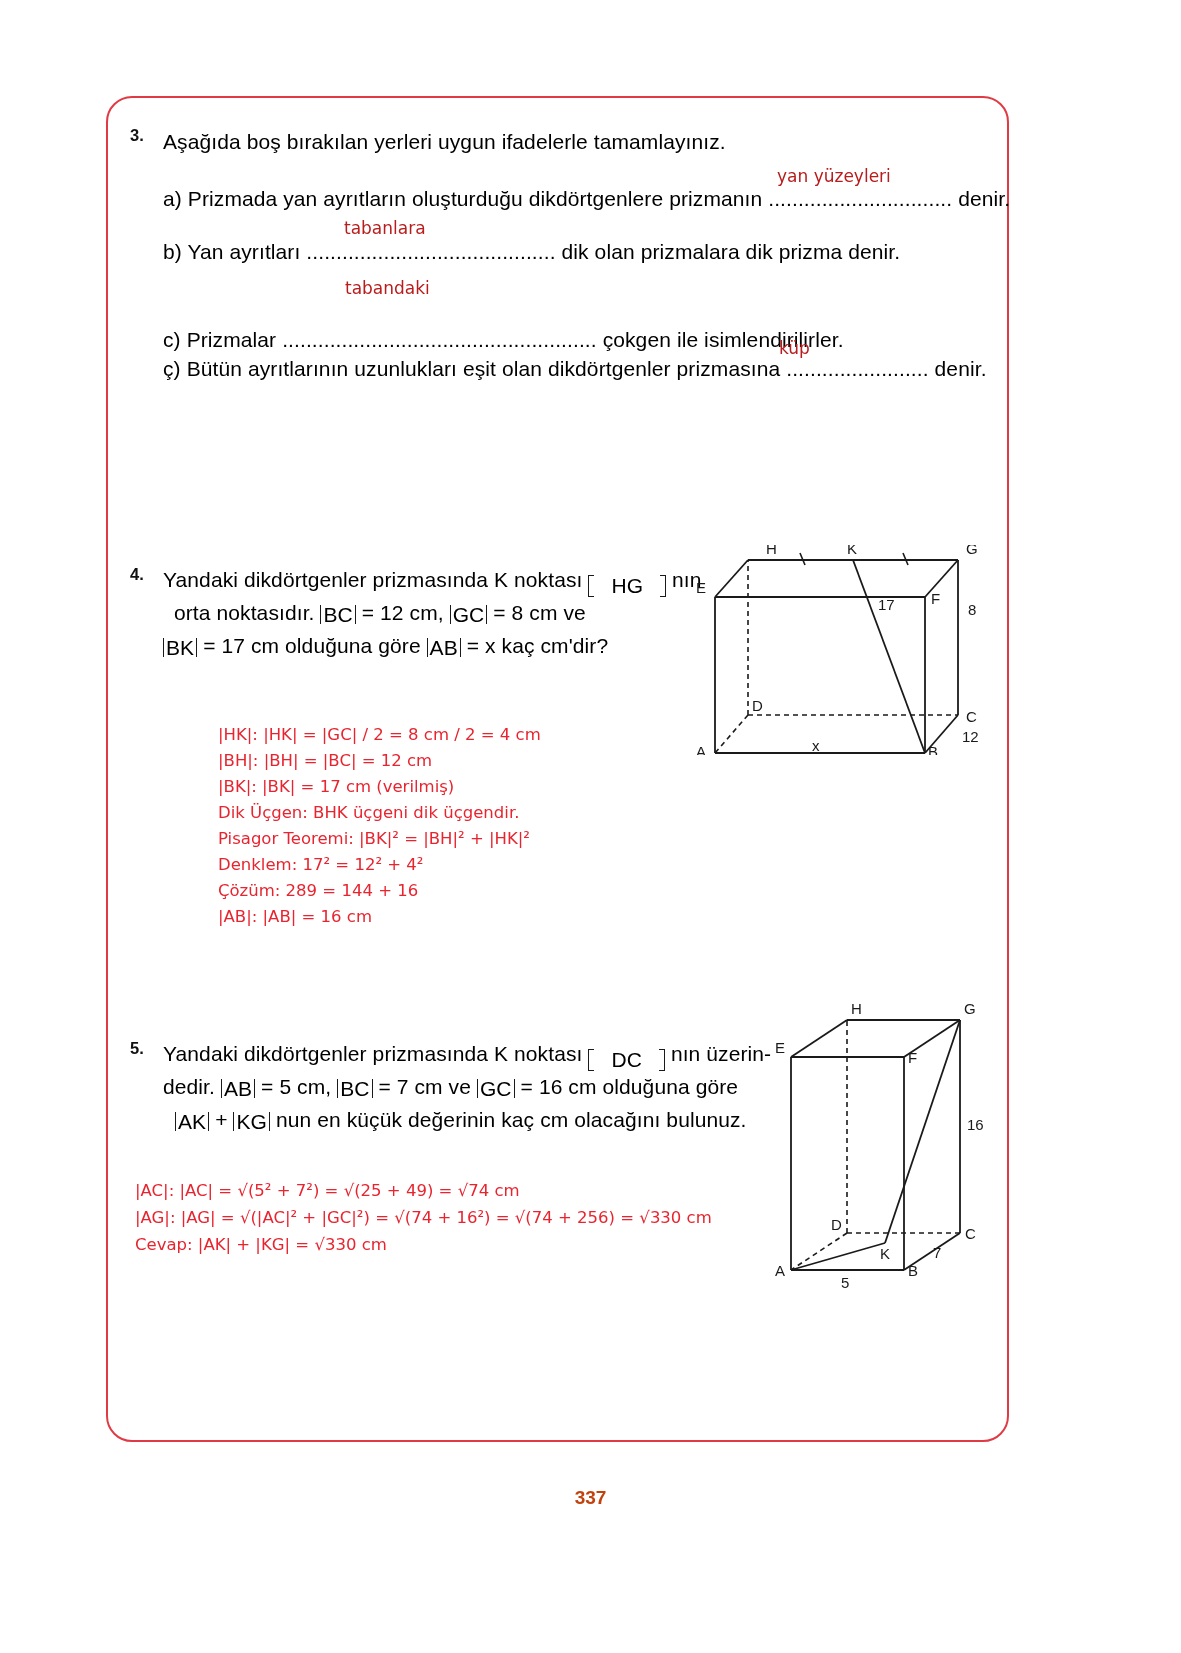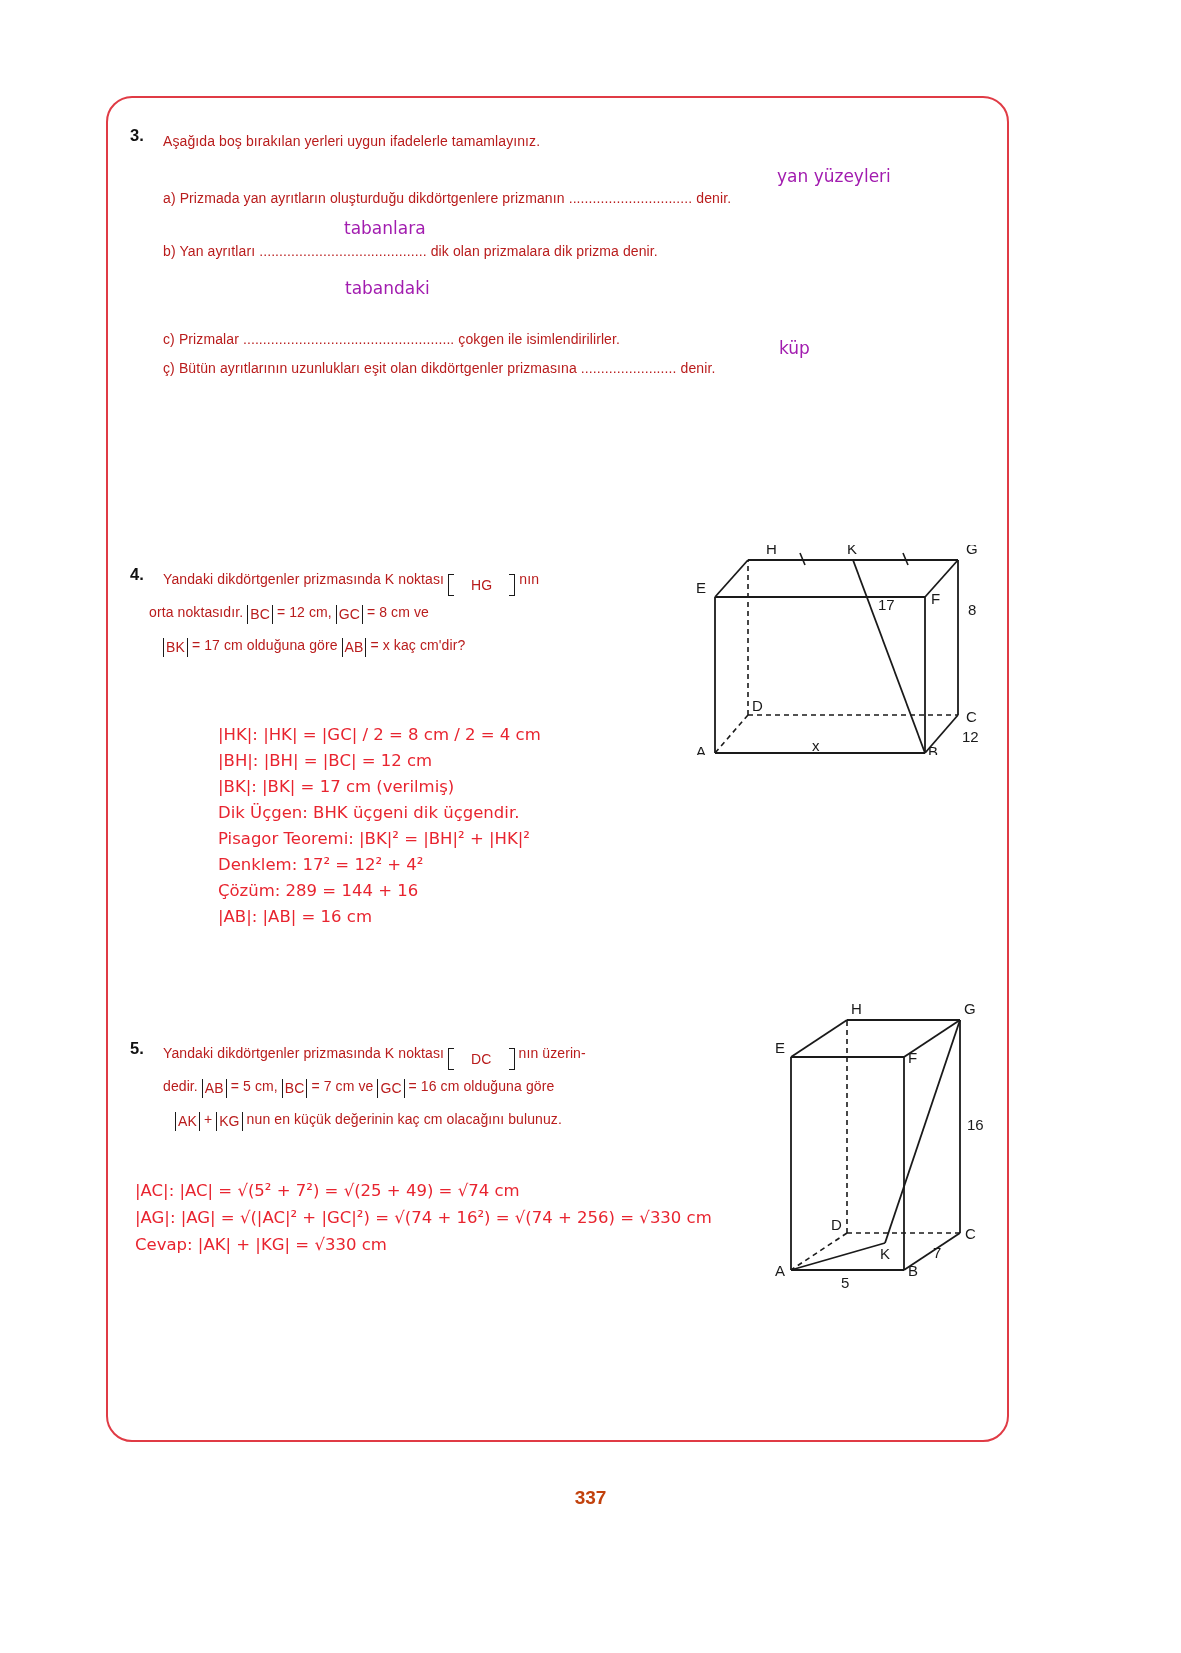--- a/index.html
+++ b/index.html
@@ -20,23 +20,23 @@
     box-sizing:border-box;
   }
   .q-block{position:absolute;}
   .qnum{
     position:absolute;
     font-weight:bold;
     font-size:16.5px;
     color:#111;
   }
   .qtext{
-    font-size:14px;
+    font-size:21px;
     line-height:33px;
-    color:#b91c1c;
+    color:#000000;
     letter-spacing:0.1px;
   }
   .abs{
     display:inline-block;
     border-left:1.3px solid #1a1a1a;
     border-right:1.3px solid #1a1a1a;
     padding:0 2px;
     line-height:19px;
     position:relative;
     top:2px;
@@ -59,21 +59,21 @@
   .sol-line{
     position:absolute;
     color:#e8242f;
     font-size:16.5px;
     white-space:nowrap;
     font-family:"DejaVu Sans", sans-serif;
     text-align:center;
   }
   .fill-ans{
     position:absolute;
-    color:#a21caf;
+    color:#b91c1c;
     font-size:17px;
     white-space:nowrap;
     font-family:"DejaVu Sans", sans-serif;
   }
   .diagram{position:absolute;}
   .pagenum{
     position:absolute;
     width:100%;
     text-align:center;
     font-weight:bold;
@@ -129,21 +129,21 @@
 <div class="q-block" style="left:0;top:0;width:1181px;">
 
   <div class="qnum" style="left:130px;top:565px;">4.</div>
 
   <div class="qtext" style="position:absolute;left:163px;top:563px;white-space:nowrap;">
     <span>Yandaki dikdörtgenler prizmasında K noktası</span>
     <span class="seg-br">HG</span>
     <span>nın</span>
   </div>
 
-  <div class="qtext" style="position:absolute;left:149px;top:596px;white-space:nowrap;">
+  <div class="qtext" style="position:absolute;left:174px;top:596px;white-space:nowrap;">
     <span>orta noktasıdır.</span>
     <span class="abs">BC</span>
     <span>= 12 cm,</span>
     <span class="abs">GC</span>
     <span>= 8 cm ve</span>
   </div>
 
   <div class="qtext" style="position:absolute;left:163px;top:629px;white-space:nowrap;">
     <span class="abs">BK</span>
     <span>= 17 cm olduğuna göre</span>

